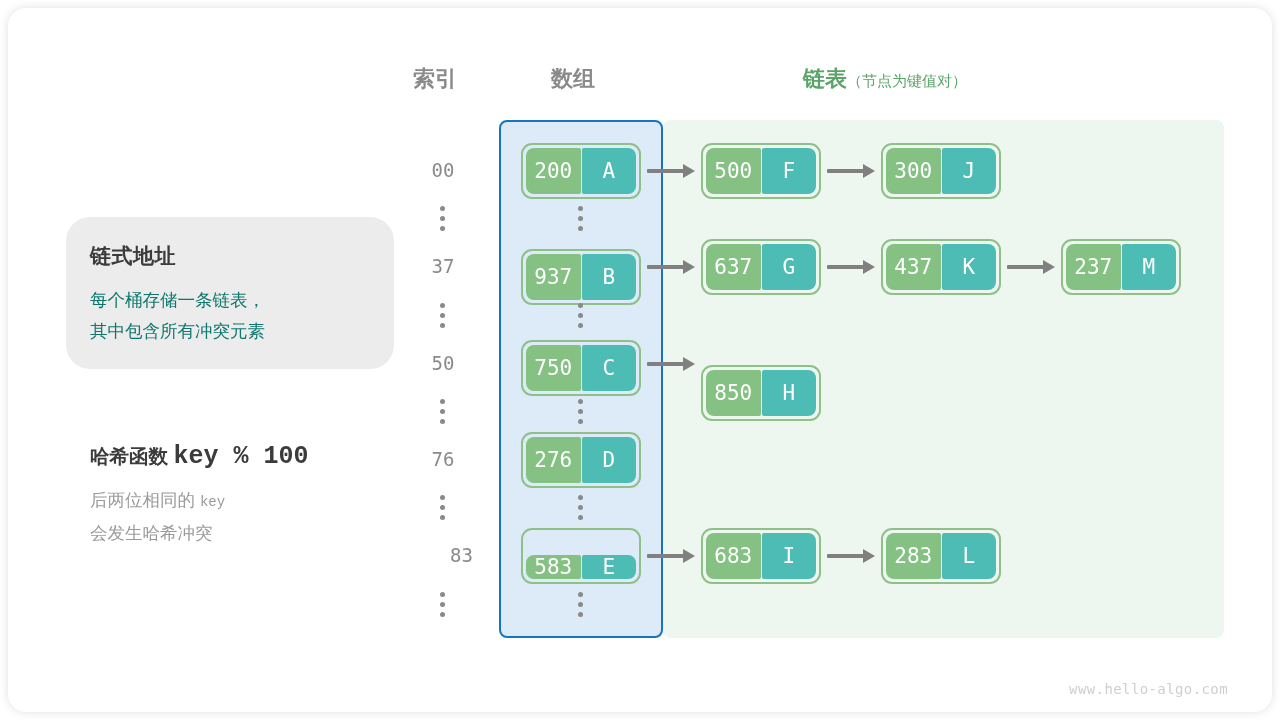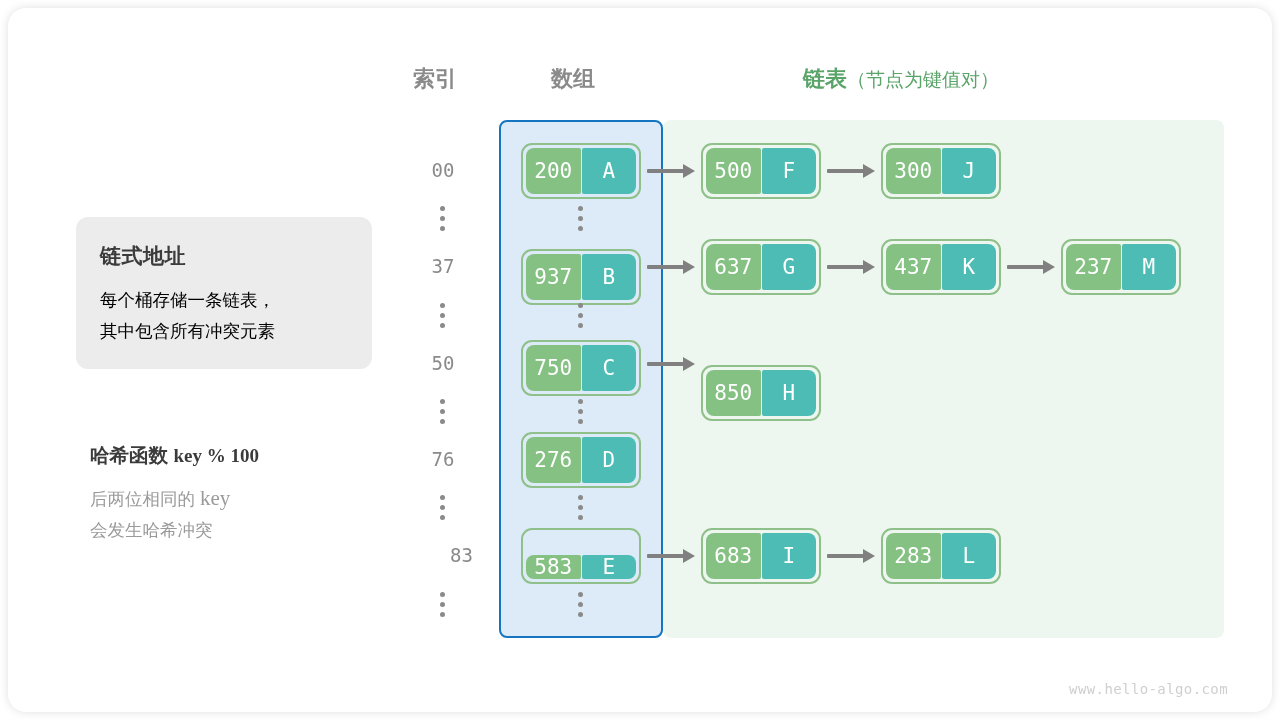--- a/index.html
+++ b/index.html
@@ -39,79 +39,79 @@
     font-weight: bold;
     font-size: 22px;
     white-space: nowrap;
     color: #8a8a8a;
   }
   #head-index { left: 405px; top: 56px; }
   #head-array { left: 543px; top: 56px; }
   #head-list  { left: 795px; top: 56px; color: #5aa469; }
   #head-list .sub {
     font-weight: normal;
-    font-size: 19px;
+    font-size: 15px;
     color: #5aa469;
   }
 
   
   #info-card {
     position: absolute;
-    left: 68px;
+    left: 58px;
     top: 209px;
-    width: 296px;
+    width: 328px;
     height: 152px;
     background: #ececec;
-    border-radius: 12px;
+    border-radius: 24px;
     box-sizing: border-box;
   }
   #info-card .title {
     position: absolute;
     left: 24px;
     top: 25px;
     font-size: 21px;
     font-weight: bold;
     color: #3b3b3b;
     letter-spacing: 0.5px;
   }
   #info-card .body {
     position: absolute;
     left: 24px;
     top: 68px;
     font-size: 17.5px;
     line-height: 31px;
-    color: #000000;
+    color: #0f766e;
   }
 
   #hash-block {
     position: absolute;
     left: 82px;
     top: 434px;
   }
   #hash-block .title {
     font-size: 19.5px;
     font-weight: bold;
     color: #3b3b3b;
     white-space: nowrap;
   }
   #hash-block .title .mono {
-    font-family: Liberation Serif, serif;
+    font-family: Liberation Mono, monospace;
     font-weight: bold;
-    font-size: 19px;
+    font-size: 25px;
   }
   #hash-block .body {
     margin-top: 14px;
     font-size: 17.5px;
     line-height: 31px;
     color: #9a9a9a;
     white-space: nowrap;
   }
   #hash-block .body .mono {
-    font-family: Liberation Serif, serif;
-    font-size: 21px;
+    font-family: Liberation Mono, monospace;
+    font-size: 14px;
   }
 
   
   #array-region {
     position: absolute;
     left: 491px;
     top: 112px;
     width: 164px;
     height: 518px;
     background: #dcebf7;

